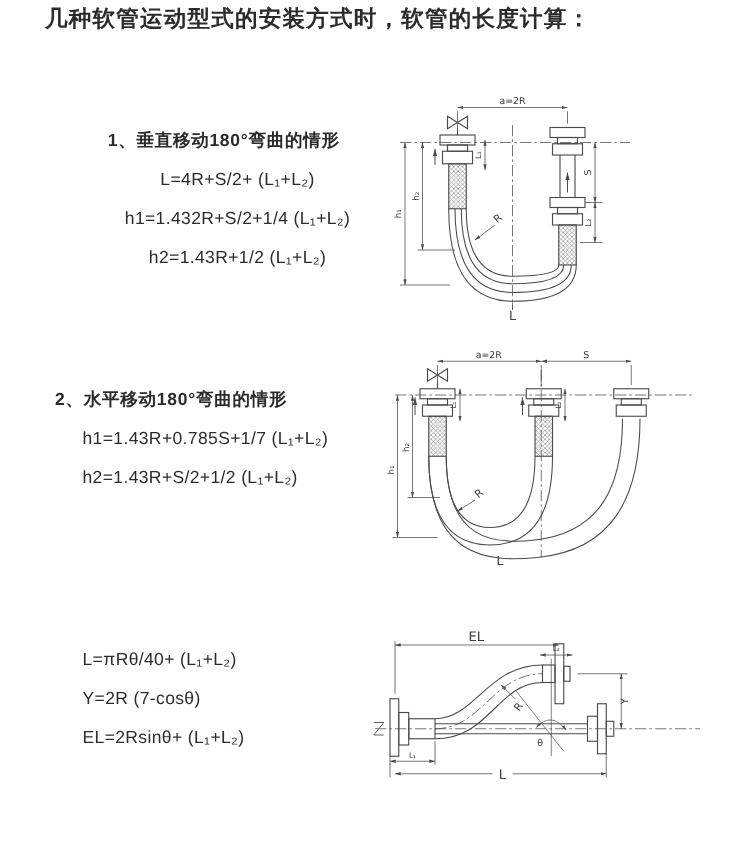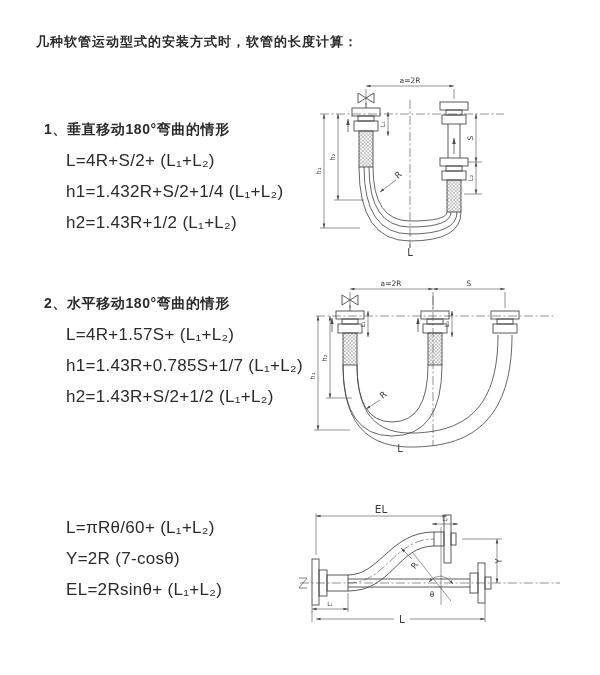--- a/index.html
+++ b/index.html
@@ -1,51 +1,50 @@
 <!DOCTYPE html>
 <html><head>
 <meta charset="utf-8">
 <style>
   html,body{margin:0;padding:0;}
   body{
     width:600px;height:675px;background:#ffffff;position:relative;overflow:hidden;
     font-family:"Liberation Sans","DejaVu Sans",sans-serif;color:#2b2b2b;
   }
-  .title{position:absolute;left:36px;top:33px;font-size:13px;font-weight:600;letter-spacing:1px;}
+  .title{position:absolute;left:36px;top:3px;font-size:18px;font-weight:600;letter-spacing:1px;}
   .sec{position:absolute;left:44px;width:270px;}
   .sec .hd{font-size:14px;font-weight:600;letter-spacing:.6px;line-height:31px;white-space:nowrap;}
-  .sec .fm{font-size:17px;font-weight:400;line-height:31px;padding-left:22px;letter-spacing:.3px;white-space:nowrap;}
-  #sec1{top:114px;} #sec2{top:288px;} #sec3{top:512px;}
+  .sec .fm{font-size:14px;font-weight:400;line-height:31px;padding-left:22px;letter-spacing:.3px;white-space:nowrap;}
+  #sec1{top:97px;text-align:center;} #sec2{top:304px;} #sec3{top:512px;}
   .dwg{position:absolute;}
   #dwg1{left:314px;top:74px;}
   #dwg2{left:310px;top:278px;}
   #dwg3{left:296px;top:503px;}
   svg text{font-family:"DejaVu Sans",sans-serif;fill:#3c3c3c;}
 </style>
 </head>
 <body>
 
 <div class="title">几种软管运动型式的安装方式时，软管的长度计算：</div>
 
 <div class="sec" id="sec1">
   <div class="hd">1、垂直移动180°弯曲的情形</div>
   <div class="fm">L=4R+S/2+ (L₁+L₂)</div>
   <div class="fm">h1=1.432R+S/2+1/4 (L₁+L₂)</div>
   <div class="fm">h2=1.43R+1/2 (L₁+L₂)</div>
 </div>
 
 <div class="sec" id="sec2">
   <div class="hd">2、水平移动180°弯曲的情形</div>
-  <div class="fm">L=4R+1.57S+ (L₁+L₂)</div>
   <div class="fm">h1=1.43R+0.785S+1/7 (L₁+L₂)</div>
   <div class="fm">h2=1.43R+S/2+1/2 (L₁+L₂)</div>
 </div>
 
 <div class="sec" id="sec3">
-  <div class="fm">L=πRθ/60+ (L₁+L₂)</div>
+  <div class="fm">L=πRθ/40+ (L₁+L₂)</div>
   <div class="fm">Y=2R (7-cosθ)</div>
   <div class="fm">EL=2Rsinθ+ (L₁+L₂)</div>
 </div>
 
 <svg id="dwg1" class="dwg" width="232" height="184" viewBox="0 0 232 184">
   <defs>
     <marker id="m1" viewBox="0 0 8 6" markerWidth="8" markerHeight="6" refX="7.6" refY="3" orient="auto-start-reverse">
       <path d="M0 0.8 L7.6 3 L0 5.2 Z" fill="#4a4a4a"></path>
     </marker>
     <pattern id="hz1" width="3.5" height="3.5" patternUnits="userSpaceOnUse">

